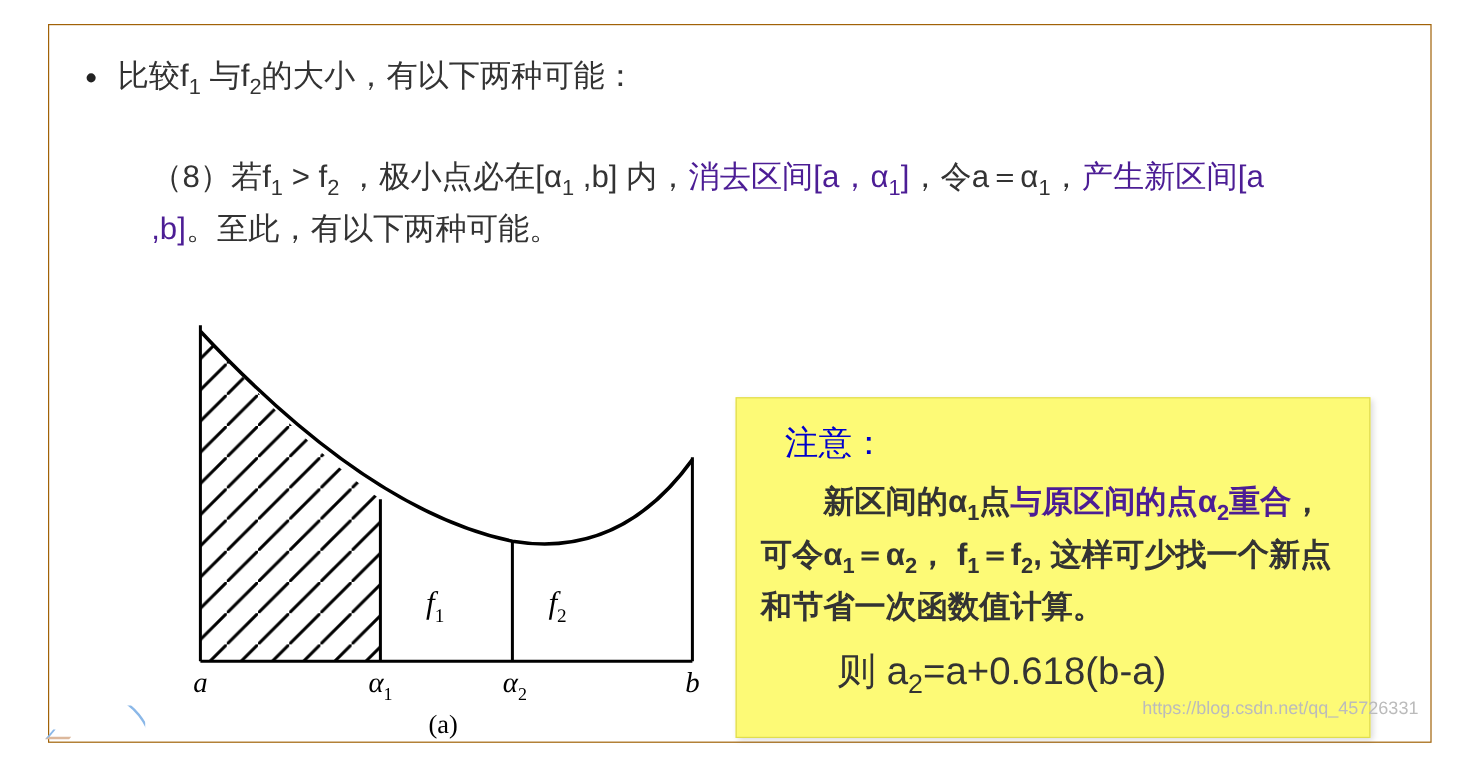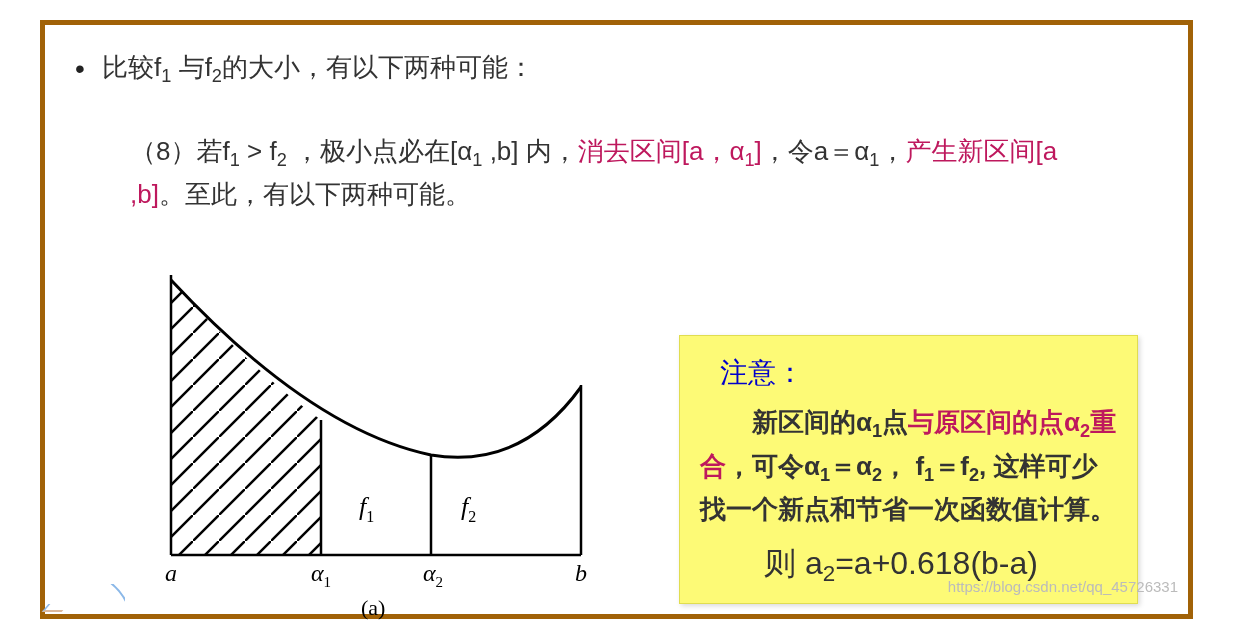--- a/index.html
+++ b/index.html
@@ -5,21 +5,21 @@
     * { margin: 0; padding: 0; box-sizing: border-box; }
     body {
       width: 1233px;
       height: 639px;
       background: #fff;
       font-family: "Microsoft YaHei", "SimSun", Arial, sans-serif;
       position: relative;
       padding: 20px 40px;
     }
     .container {
-      border: 5px solid #a16207;
+      border: 1px solid #a16207;
       width: 100%;
       height: 100%;
       padding: 15px 30px;
       position: relative;
       background: #fff;
     }
     .bullet-line {
       font-size: 26px;
       color: #333;
       margin-bottom: 45px;
@@ -32,36 +32,36 @@
       vertical-align: middle;
     }
     sub { font-size: 0.7em; vertical-align: sub; }
     .para {
       font-size: 26px;
       line-height: 1.5;
       margin-left: 55px;
       margin-right: 80px;
       color: #333;
     }
-    .blue { color: #be185d; }
+    .blue { color: #4c1d95; }
     .diagram {
       position: absolute;
       left: 96px;
       top: 230px;
       width: 460px;
       height: 370px;
     }
     .note-box {
       position: absolute;
       right: 50px;
       top: 310px;
-      width: 459px;
+      width: 529px;
       background: #fdfa76;
       border: 1px solid #e0dd50;
-      padding: 15px 20px 10px 20px;
+      padding: 15px 20px 25px 20px;
       font-size: 26px;
       line-height: 1.55;
       color: #333;
       box-shadow: 2px 2px 5px rgba(0,0,0,0.15);
     }
     .note-title {
       color: #0000cc;
       font-size: 28px;
       margin-bottom: 8px;
       margin-left: 20px;

